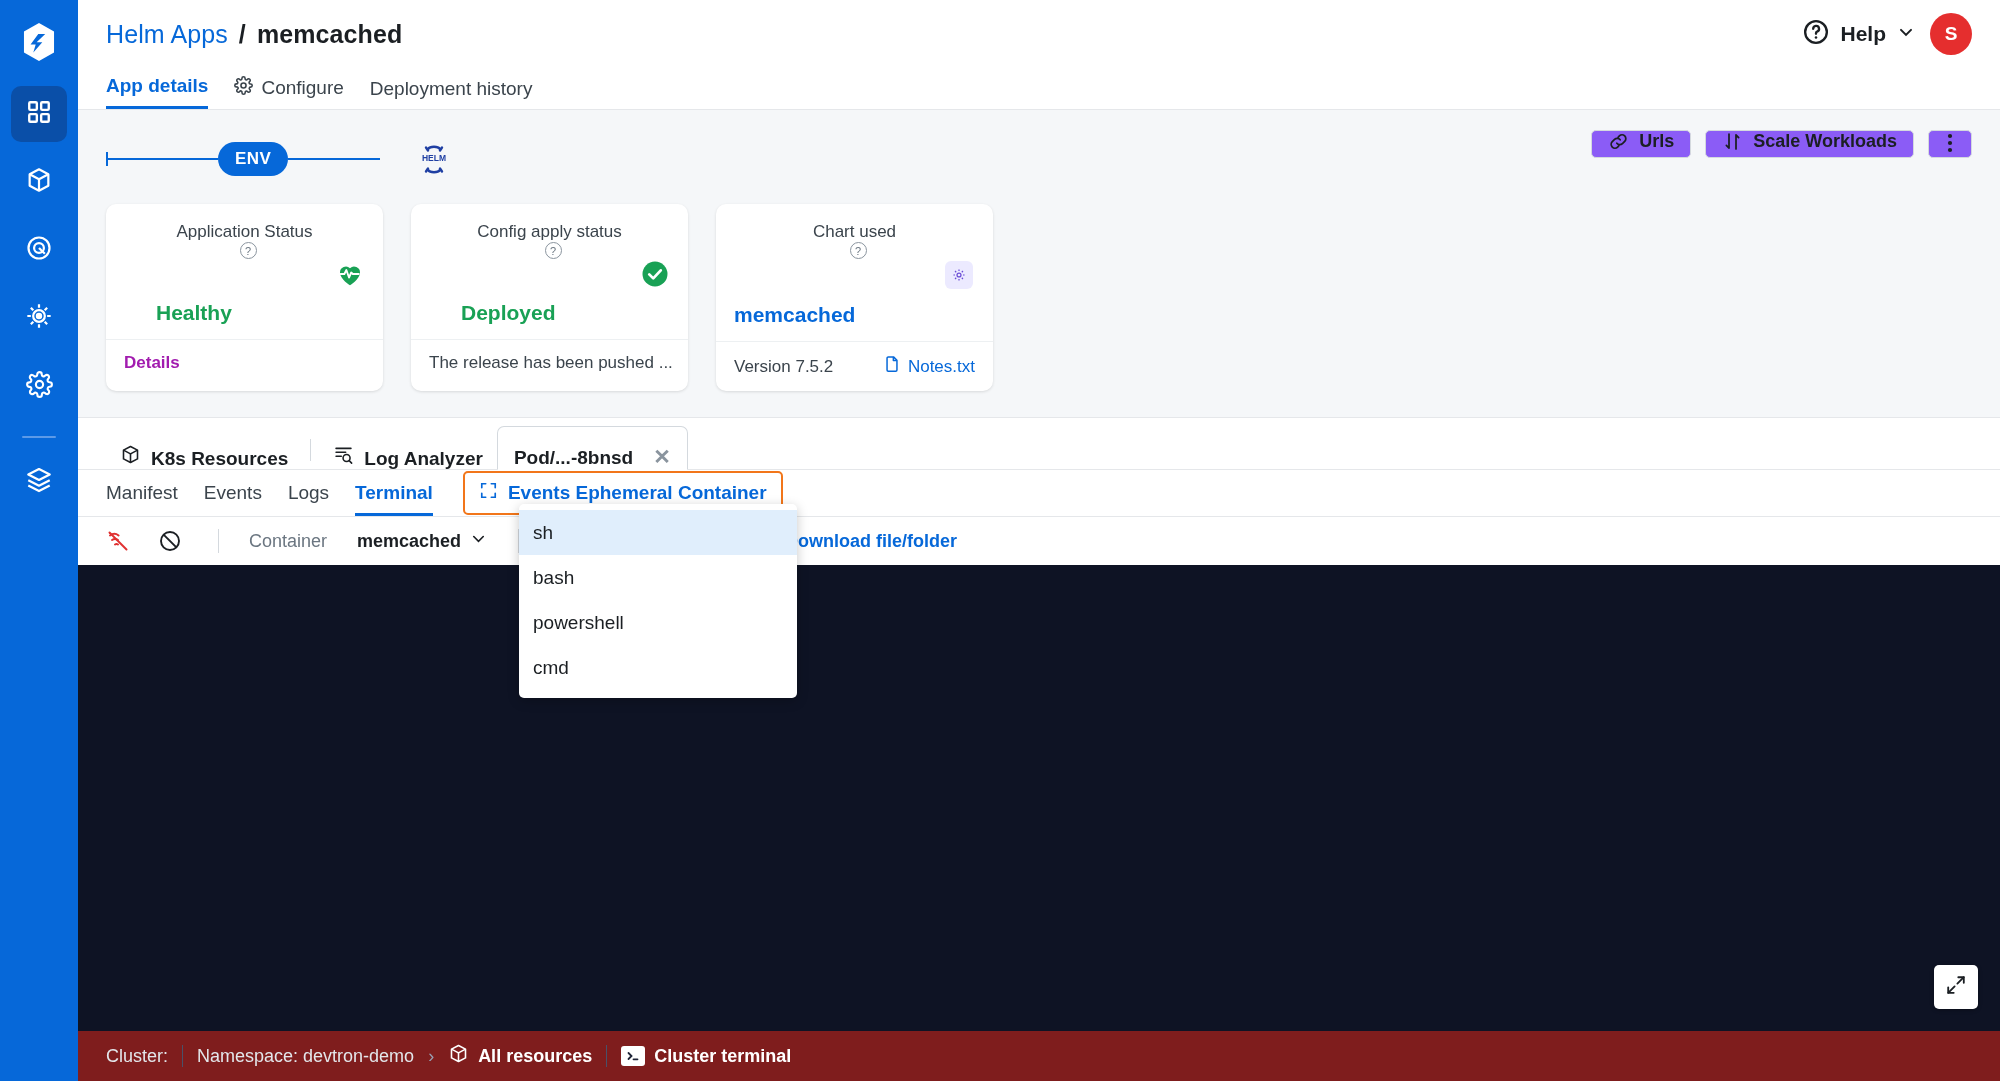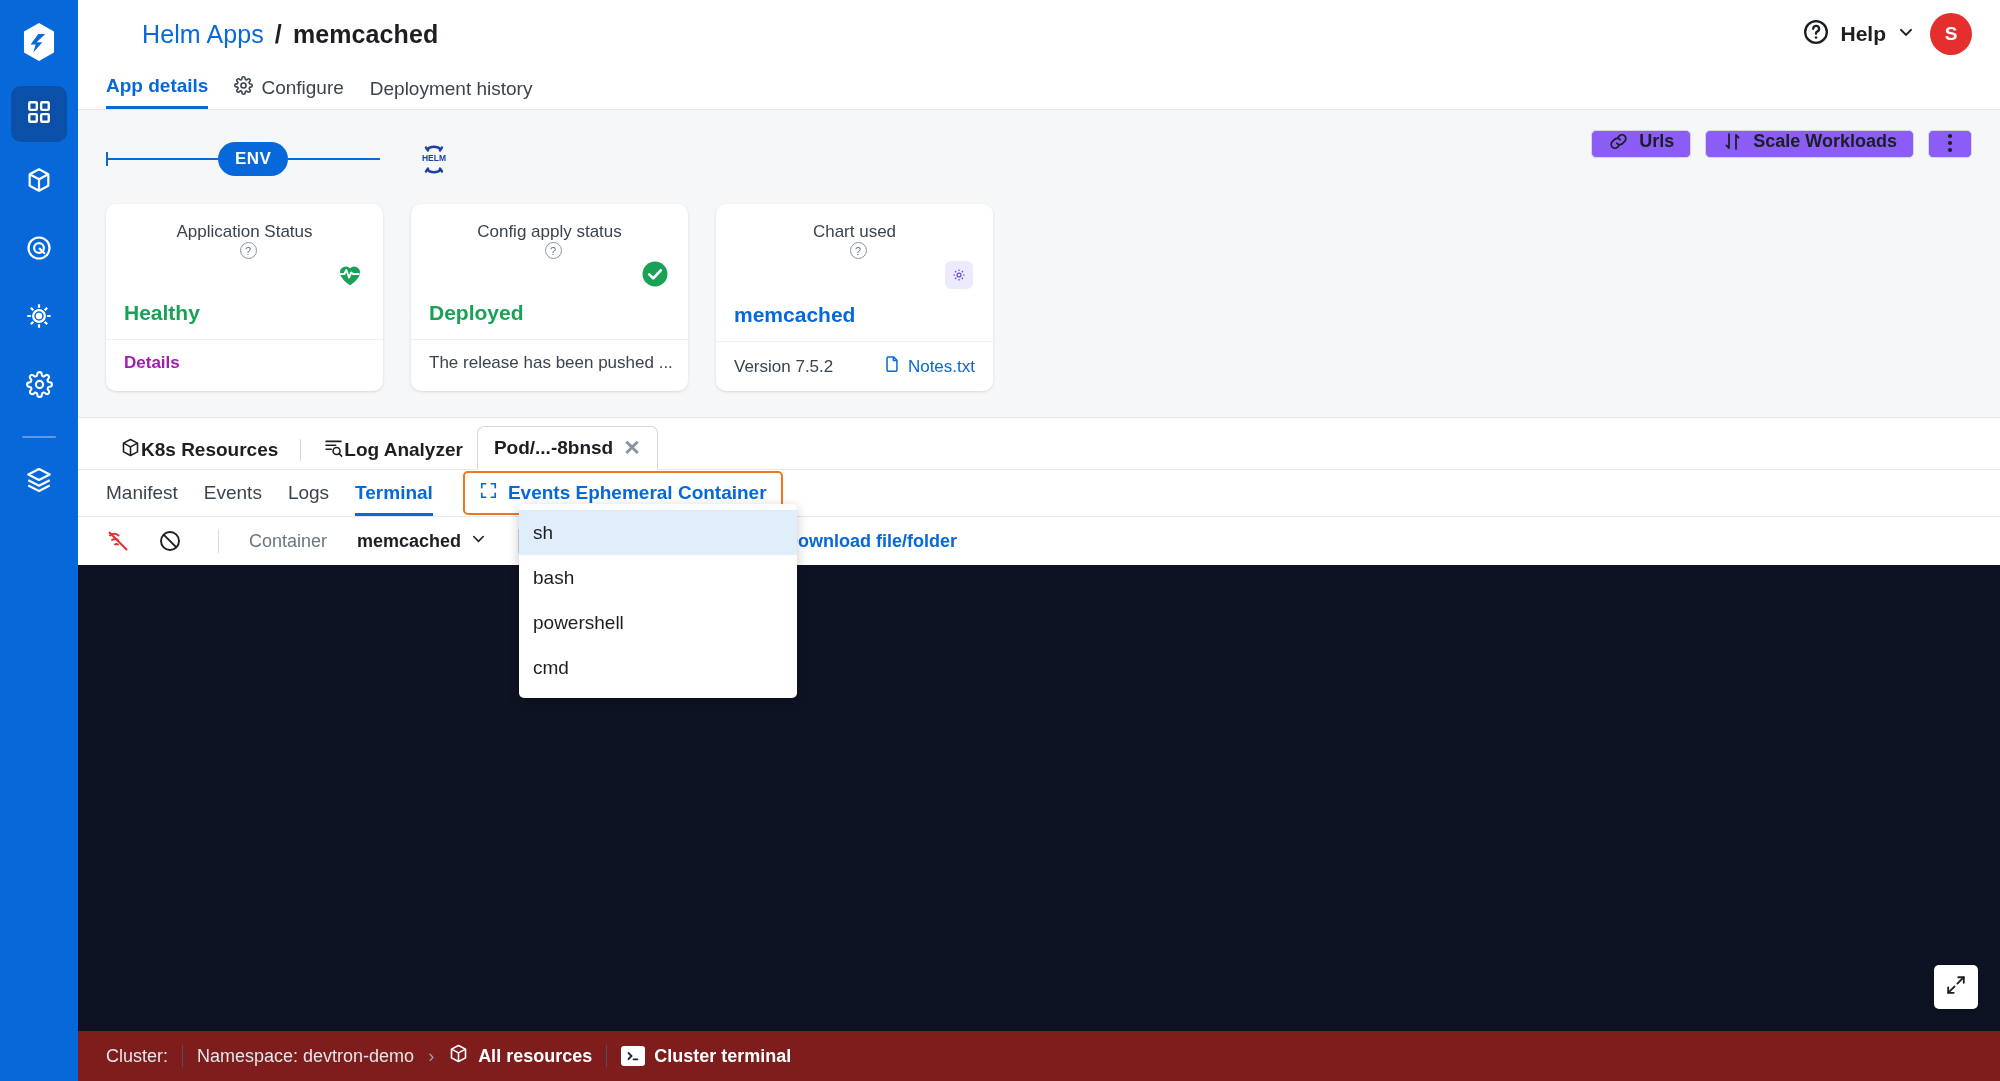--- a/index.html
+++ b/index.html
@@ -23,21 +23,21 @@
     margin-bottom: 12px; cursor: pointer;
   }
   .rail-item.active { background: #0a4fa8; }
   .rail-divider { width: 34px; height: 2px; background: #5c9ae8; margin: 10px 0 16px; border-radius: 2px; }
 
   
   .main { flex: 1; display: flex; flex-direction: column; min-width: 0; background: #fff; position: relative; }
 
   .topbar { height: 68px; display: flex; align-items: center; padding: 0 28px 0 28px; }
   .crumb { font-size: 25px; letter-spacing: .1px; }
-  .crumb .parent { color: #0668d9; cursor: pointer; margin-left: 36px; }
+  .crumb .parent { color: #0668d9; cursor: pointer; }
   .crumb .sep { color: #1b1f23; font-weight: 700; margin: 0 4px; }
   .crumb .current { color: #1b1f23; font-weight: 700; }
   .topbar-right { margin-left: auto; display: flex; align-items: center; gap: 14px; }
   .help-btn { display: flex; align-items: center; gap: 10px; cursor: pointer; }
   .help-text { font-size: 21px; font-weight: 700; color: #1b1f23; }
   .avatar {
     width: 42px; height: 42px; border-radius: 50%; background: #e52e2e;
     color: #fff; display: flex; align-items: center; justify-content: center;
     font-size: 19px; font-weight: 700; cursor: pointer;
   }
@@ -72,40 +72,40 @@
   .card-top { padding: 18px 18px 14px 18px; }
   .card-head { display: flex; align-items: center; flex-direction: column; }
   .card-title { font-size: 17px; color: #3b444c; }
   .q-mark {
     width: 17px; height: 17px; border: 1.6px solid #8a949e; border-radius: 50%;
     font-size: 11px; color: #6b7681; display: inline-flex; align-items: center;
     justify-content: center; margin-left: 7px; cursor: pointer;
   }
   .card-icon { margin-left: auto; }
   .card-value { font-size: 21px; font-weight: 700; margin-top: 8px; }
-  .green { color: #19a155; }
+  .green { color: #19a155; margin-left: 32px; }
   .blue { color: #0668d9; }
   .card-foot {
     border-top: 1px solid #edf0f2; padding: 13px 18px; font-size: 17px;
     color: #3b444c; display: flex; align-items: center; gap: 8px; white-space: nowrap; overflow: hidden;
   }
   .card-foot .link { color: #a21caf; font-weight: 700; cursor: pointer; }
   .card-foot .notes { color: #0668d9; display:flex; align-items:center; gap:7px; margin-left: auto; cursor:pointer; }
 
   .toolbtns { position: absolute; right: 28px; top: 130px; display: flex; gap: 14px; align-items: center; }
   .tbtn {
     height: 28px; background: #8b5cf6; border: 1px solid #d4d9de; border-radius: 5px;
     display: flex; align-items: flex-start; gap: 10px; padding: 0 16px;
     font-size: 18px; font-weight: 700; color: #1b1f23; cursor: pointer;
   }
   .tbtn.icon-only { width: 44px; justify-content: center; padding: 0; }
 
   
   .restabs { display: flex; align-items: flex-end; padding: 0 0 0 28px; height: 52px; gap: 0; background:#fff; }
-  .restab { display: flex; align-items: center; font-size: 19px; color: #1b1f23; font-weight: 700; padding: 0 14px; height: 40px; cursor: pointer; }
+  .restab { display: flex; align-items: flex-end; gap: 10px; font-size: 19px; color: #1b1f23; font-weight: 700; padding: 0 14px; height: 40px; cursor: pointer; }
   .restab-sep { width: 1px; height: 22px; background: #d4d9de; margin: 0 8px 9px 8px; }
   .restab.chip {
     border: 1px solid #d4d9de; border-bottom-color: #fff; border-radius: 7px 7px 0 0;
     height: 44px; padding: 0 16px; background:#fff; position: relative; z-index: 2;
   }
   .chip-x { color: #8a949e; font-size: 21px; margin-left: 10px; cursor: pointer; }
 
   .subtabs {
     display: flex; align-items: center; gap: 26px; padding: 0 28px; height: 48px;
     border-bottom: 1px solid #e5e7ea; border-top: 1px solid #e5e7ea; margin-top:-1px;

